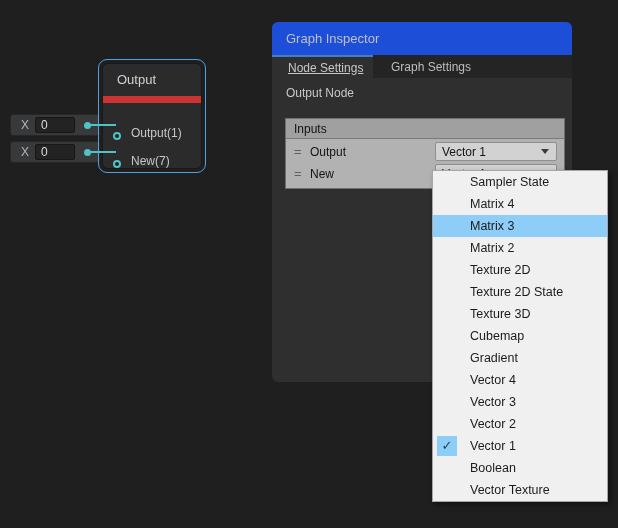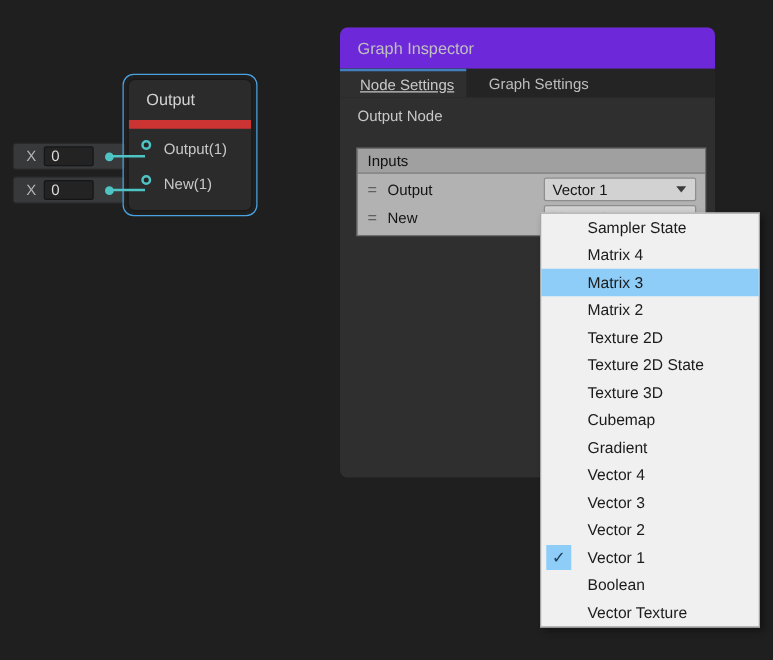--- a/index.html
+++ b/index.html
@@ -39,34 +39,34 @@
     position:absolute; left:3px; top:3px; right:3px; bottom:3px;
     background:#2b2b2b; border:1px solid #191919; border-radius:6px;
     overflow:hidden;
   }
   .node-title {
     height:32px; line-height:32px; padding-left:14px;
     color:#d2d2d2; font-size:13px;
   }
   .node-divider { height:7px; background:#cc3434; }
   .node-ports { padding-top:9px; }
-  .node-port-row { height:28px; display:flex; align-items:flex-start; padding-left:10px; }
+  .node-port-row { height:28px; display:flex; align-items:flex-end; padding-left:10px; }
   .port-ring {
     width:8px; height:8px; border:2px solid #4fc4c4; border-radius:50%;
     background:#242424; flex:0 0 auto;
   }
   .node-port-row .port-label { color:#c8c8c8; font-size:12px; margin-left:10px; }
 
   
   .inspector {
     position:absolute; left:272px; top:22px; width:300px; height:360px;
     background:#2f2f2f; border-radius:6px; z-index:3;
   }
   .inspector-titlebar {
-    height:33px; background:#6d28d9; border-radius:6px 6px 0 0;
+    height:33px; background:#1d4ed8; border-radius:6px 6px 0 0;
     line-height:33px; padding-left:14px; color:#c0c0c0; font-size:13px;
   }
   .tab-row { height:23px; background:#242424; display:flex; }
   .tab {
     font-size:12px; display:flex; align-items:center; height:100%;
   }
   .tab.active {
     width:101px; background:#2f2f2f; border-top:2px solid #4080c0;
     color:#cscsc;
     color:#c8c8c8; padding-left:16px;text-decoration:underline;
@@ -146,21 +146,21 @@
     <div class="node-body">
       <div class="node-title">Output</div>
       <div class="node-divider"></div>
       <div class="node-ports">
         <div class="node-port-row">
           <span class="port-ring"></span>
           <span class="port-label">Output(1)</span>
         </div>
         <div class="node-port-row">
           <span class="port-ring"></span>
-          <span class="port-label">New(1)</span>
+          <span class="port-label">New(7)</span>
         </div>
       </div>
     </div>
   </div>
 </div>
 
 <div class="inspector">
   <div class="inspector-titlebar">Graph Inspector</div>
   <div class="tab-row">
     <div class="tab active">Node Settings</div>

